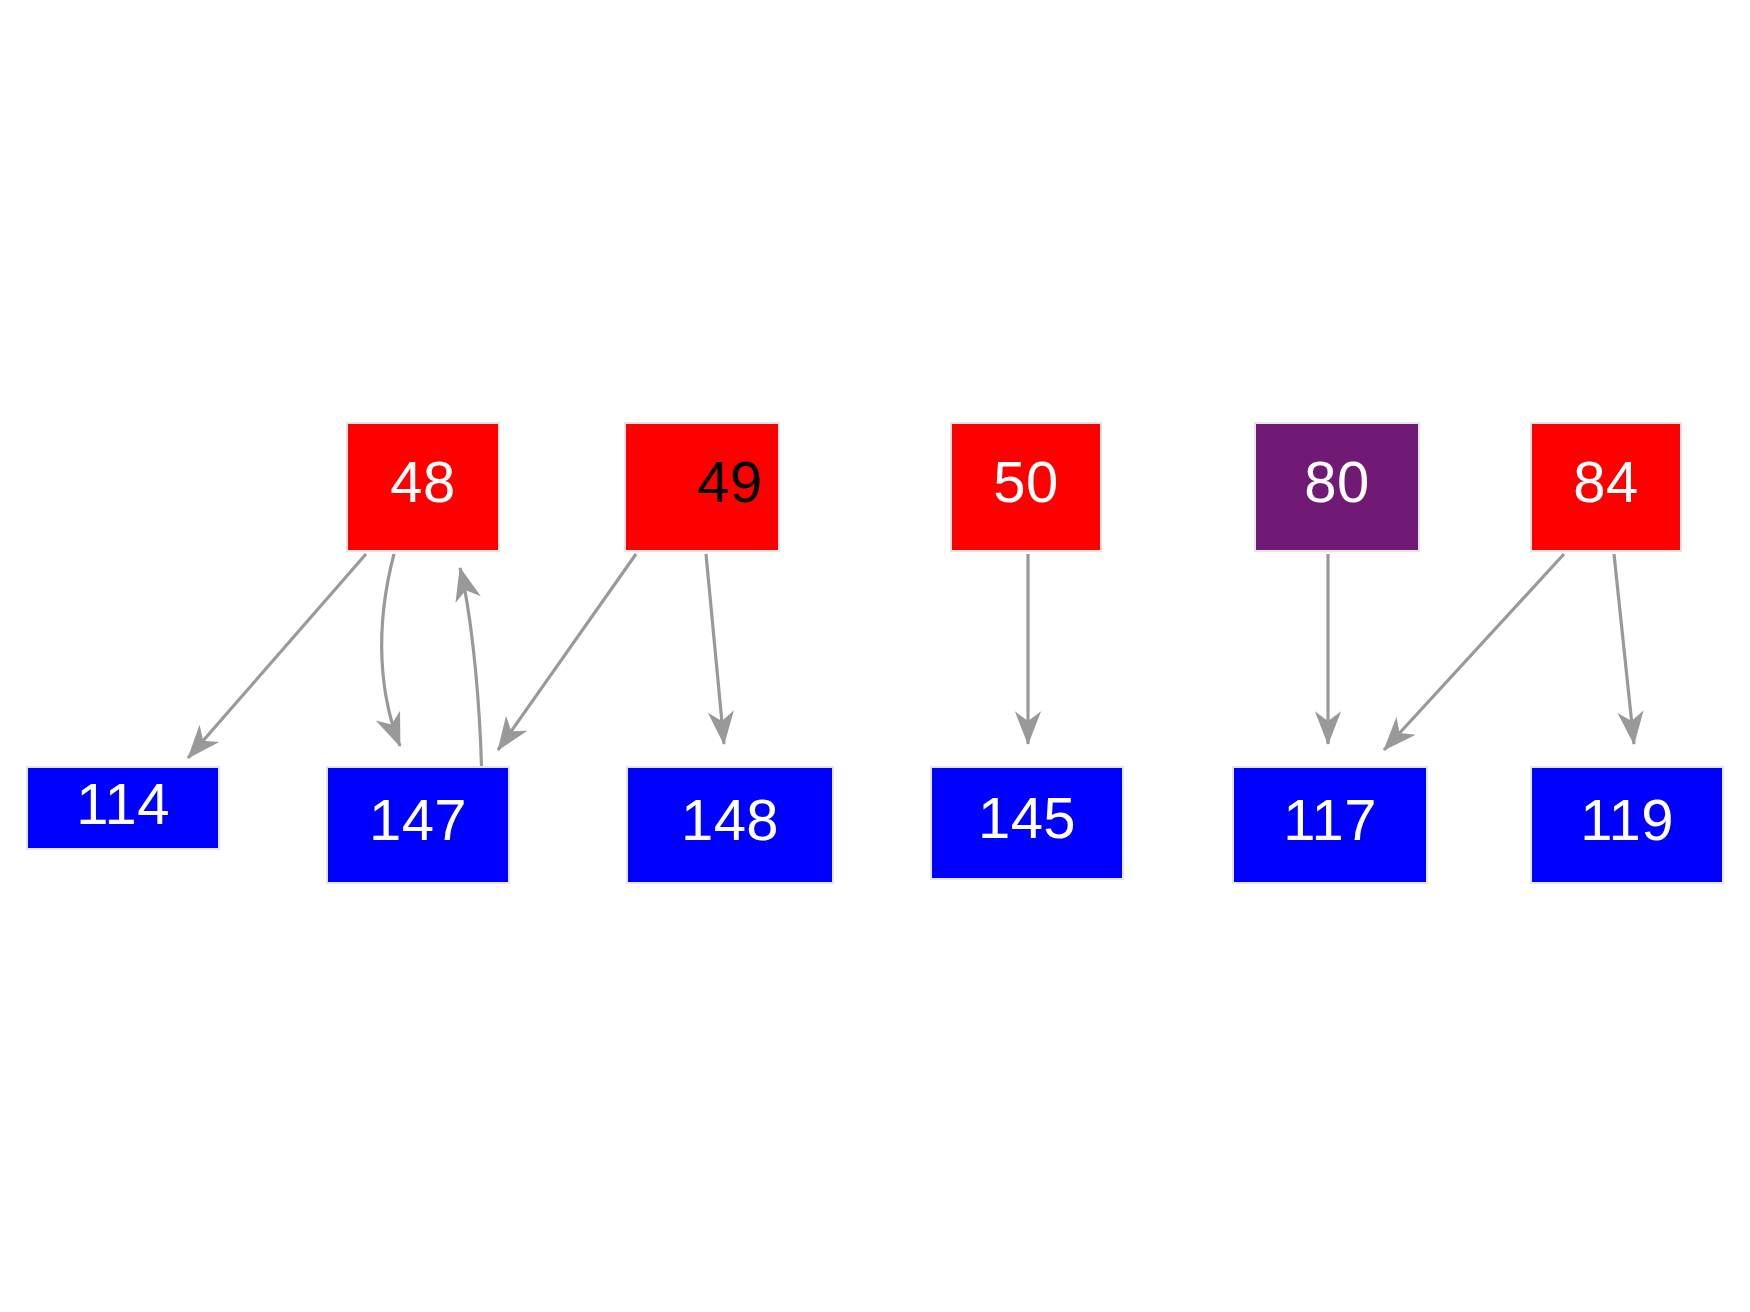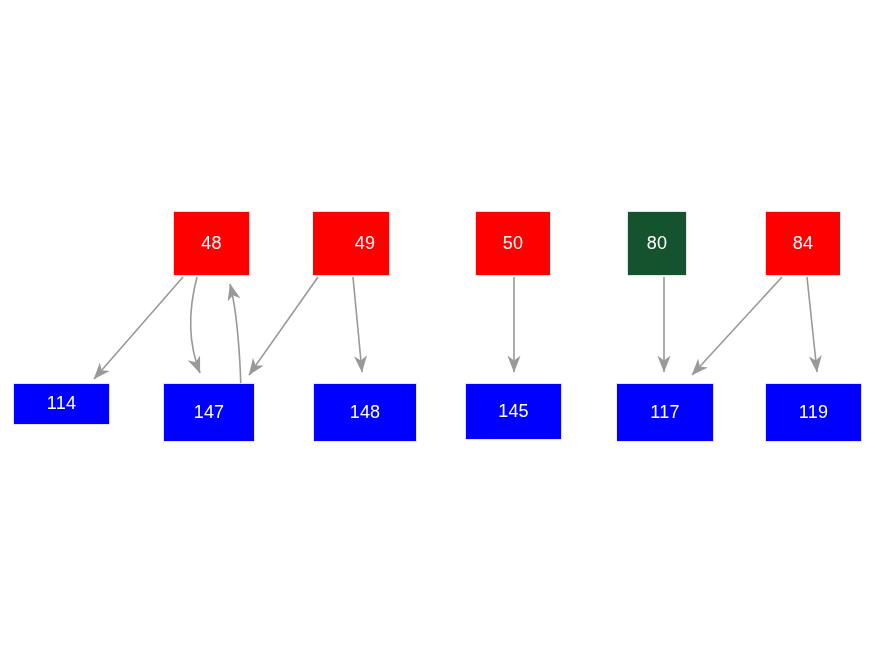--- a/index.html
+++ b/index.html
@@ -25,21 +25,21 @@
     height: 656px;
   }
   .node {
     position: absolute;
     display: flex;
     align-items: center;
     justify-content: center;
     box-sizing: border-box;
     color: #ffffff;
     font-family: "Liberation Sans", sans-serif;
-    font-size: 18px;
+    font-size: 29px;
     line-height: 1;
     letter-spacing: 0.2px;
     user-select: none;
   }
   .node-label {
     display: block;
     transform: translateY(-1px);
   }
   .node-source {
     background: #ff0000;
@@ -71,27 +71,27 @@
         <path d="M 664 277 L 664 372" fill="none" stroke="#999999" stroke-width="1.6" marker-end="url(#arrowhead)"></path>
         <path d="M 782 277 L 692 375" fill="none" stroke="#999999" stroke-width="1.6" marker-end="url(#arrowhead)"></path>
         <path d="M 807 277 L 817 372" fill="none" stroke="#999999" stroke-width="1.6" marker-end="url(#arrowhead)"></path>
       </g>
   </svg>
 
   <div id="node-layer">
       <div class="node node-source" style="left: 173px; top: 211px; width: 77px; height: 65px; background: rgb(255, 0, 0); border-color: rgb(230, 230, 230); color: rgb(255, 255, 255);">
         <span class="node-label">48</span>
       </div>
-      <div class="node node-source" style="left: 312px; top: 211px; width: 78px; height: 65px; background: rgb(255, 0, 0); border-color: rgb(230, 230, 230); color: #ffffff; padding-left: 28px;">
+      <div class="node node-source" style="left: 312px; top: 211px; width: 78px; height: 65px; background: rgb(255, 0, 0); border-color: rgb(230, 230, 230); color: #000000; padding-left: 28px;">
         <span class="node-label">49</span>
       </div>
       <div class="node node-source" style="left: 475px; top: 211px; width: 76px; height: 65px; background: rgb(255, 0, 0); border-color: rgb(230, 230, 230); color: rgb(255, 255, 255);">
         <span class="node-label">50</span>
       </div>
-      <div class="node node-source" style="left: 627px; top: 211px; width: 60px; height: 65px; background: #14532d; border-color: rgb(230, 230, 230); color: rgb(255, 255, 255);">
+      <div class="node node-source" style="left: 627px; top: 211px; width: 83px; height: 65px; background: #701a75; border-color: rgb(230, 230, 230); color: rgb(255, 255, 255);">
         <span class="node-label">80</span>
       </div>
       <div class="node node-source" style="left: 765px; top: 211px; width: 76px; height: 65px; background: rgb(255, 0, 0); border-color: rgb(230, 230, 230); color: rgb(255, 255, 255);">
         <span class="node-label">84</span>
       </div>
       <div class="node node-target" style="left: 13px; top: 383px; width: 97px; height: 42px; background: rgb(0, 0, 255); border-color: rgb(230, 230, 230); color: rgb(255, 255, 255);">
         <span class="node-label">114</span>
       </div>
       <div class="node node-target" style="left: 163px; top: 383px; width: 92px; height: 59px; background: rgb(0, 0, 255); border-color: rgb(230, 230, 230); color: rgb(255, 255, 255);">
         <span class="node-label">147</span>

